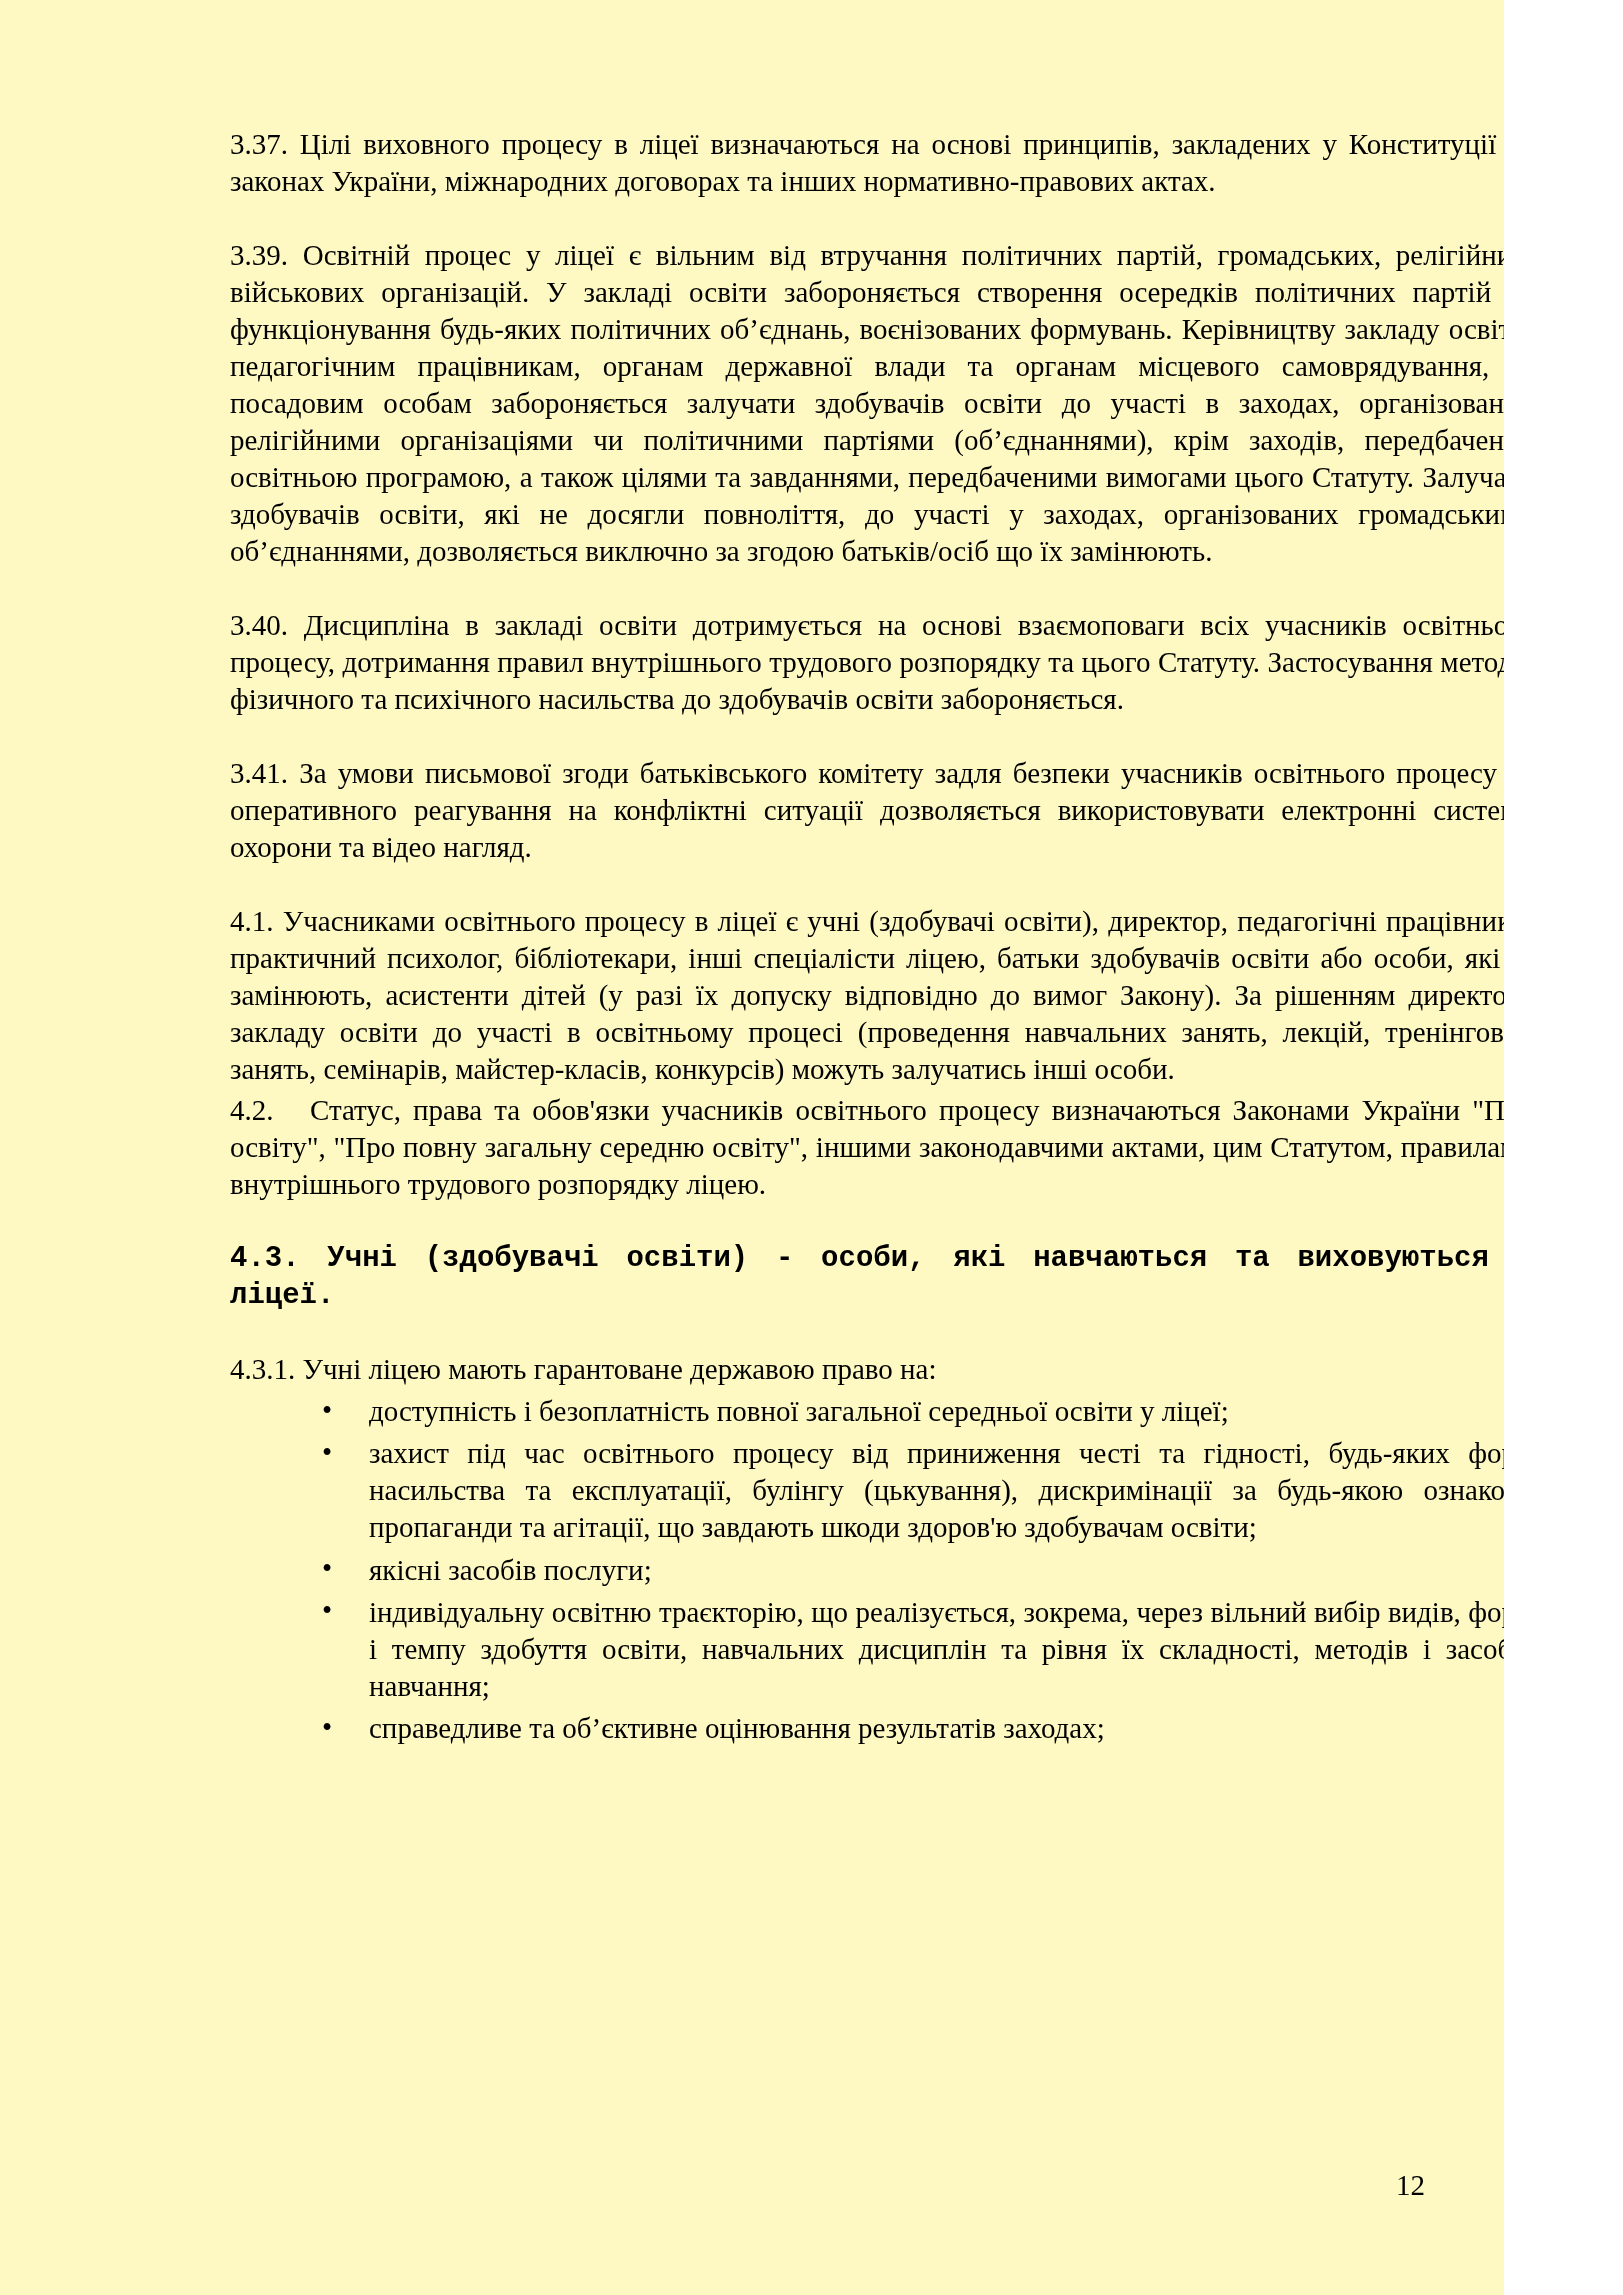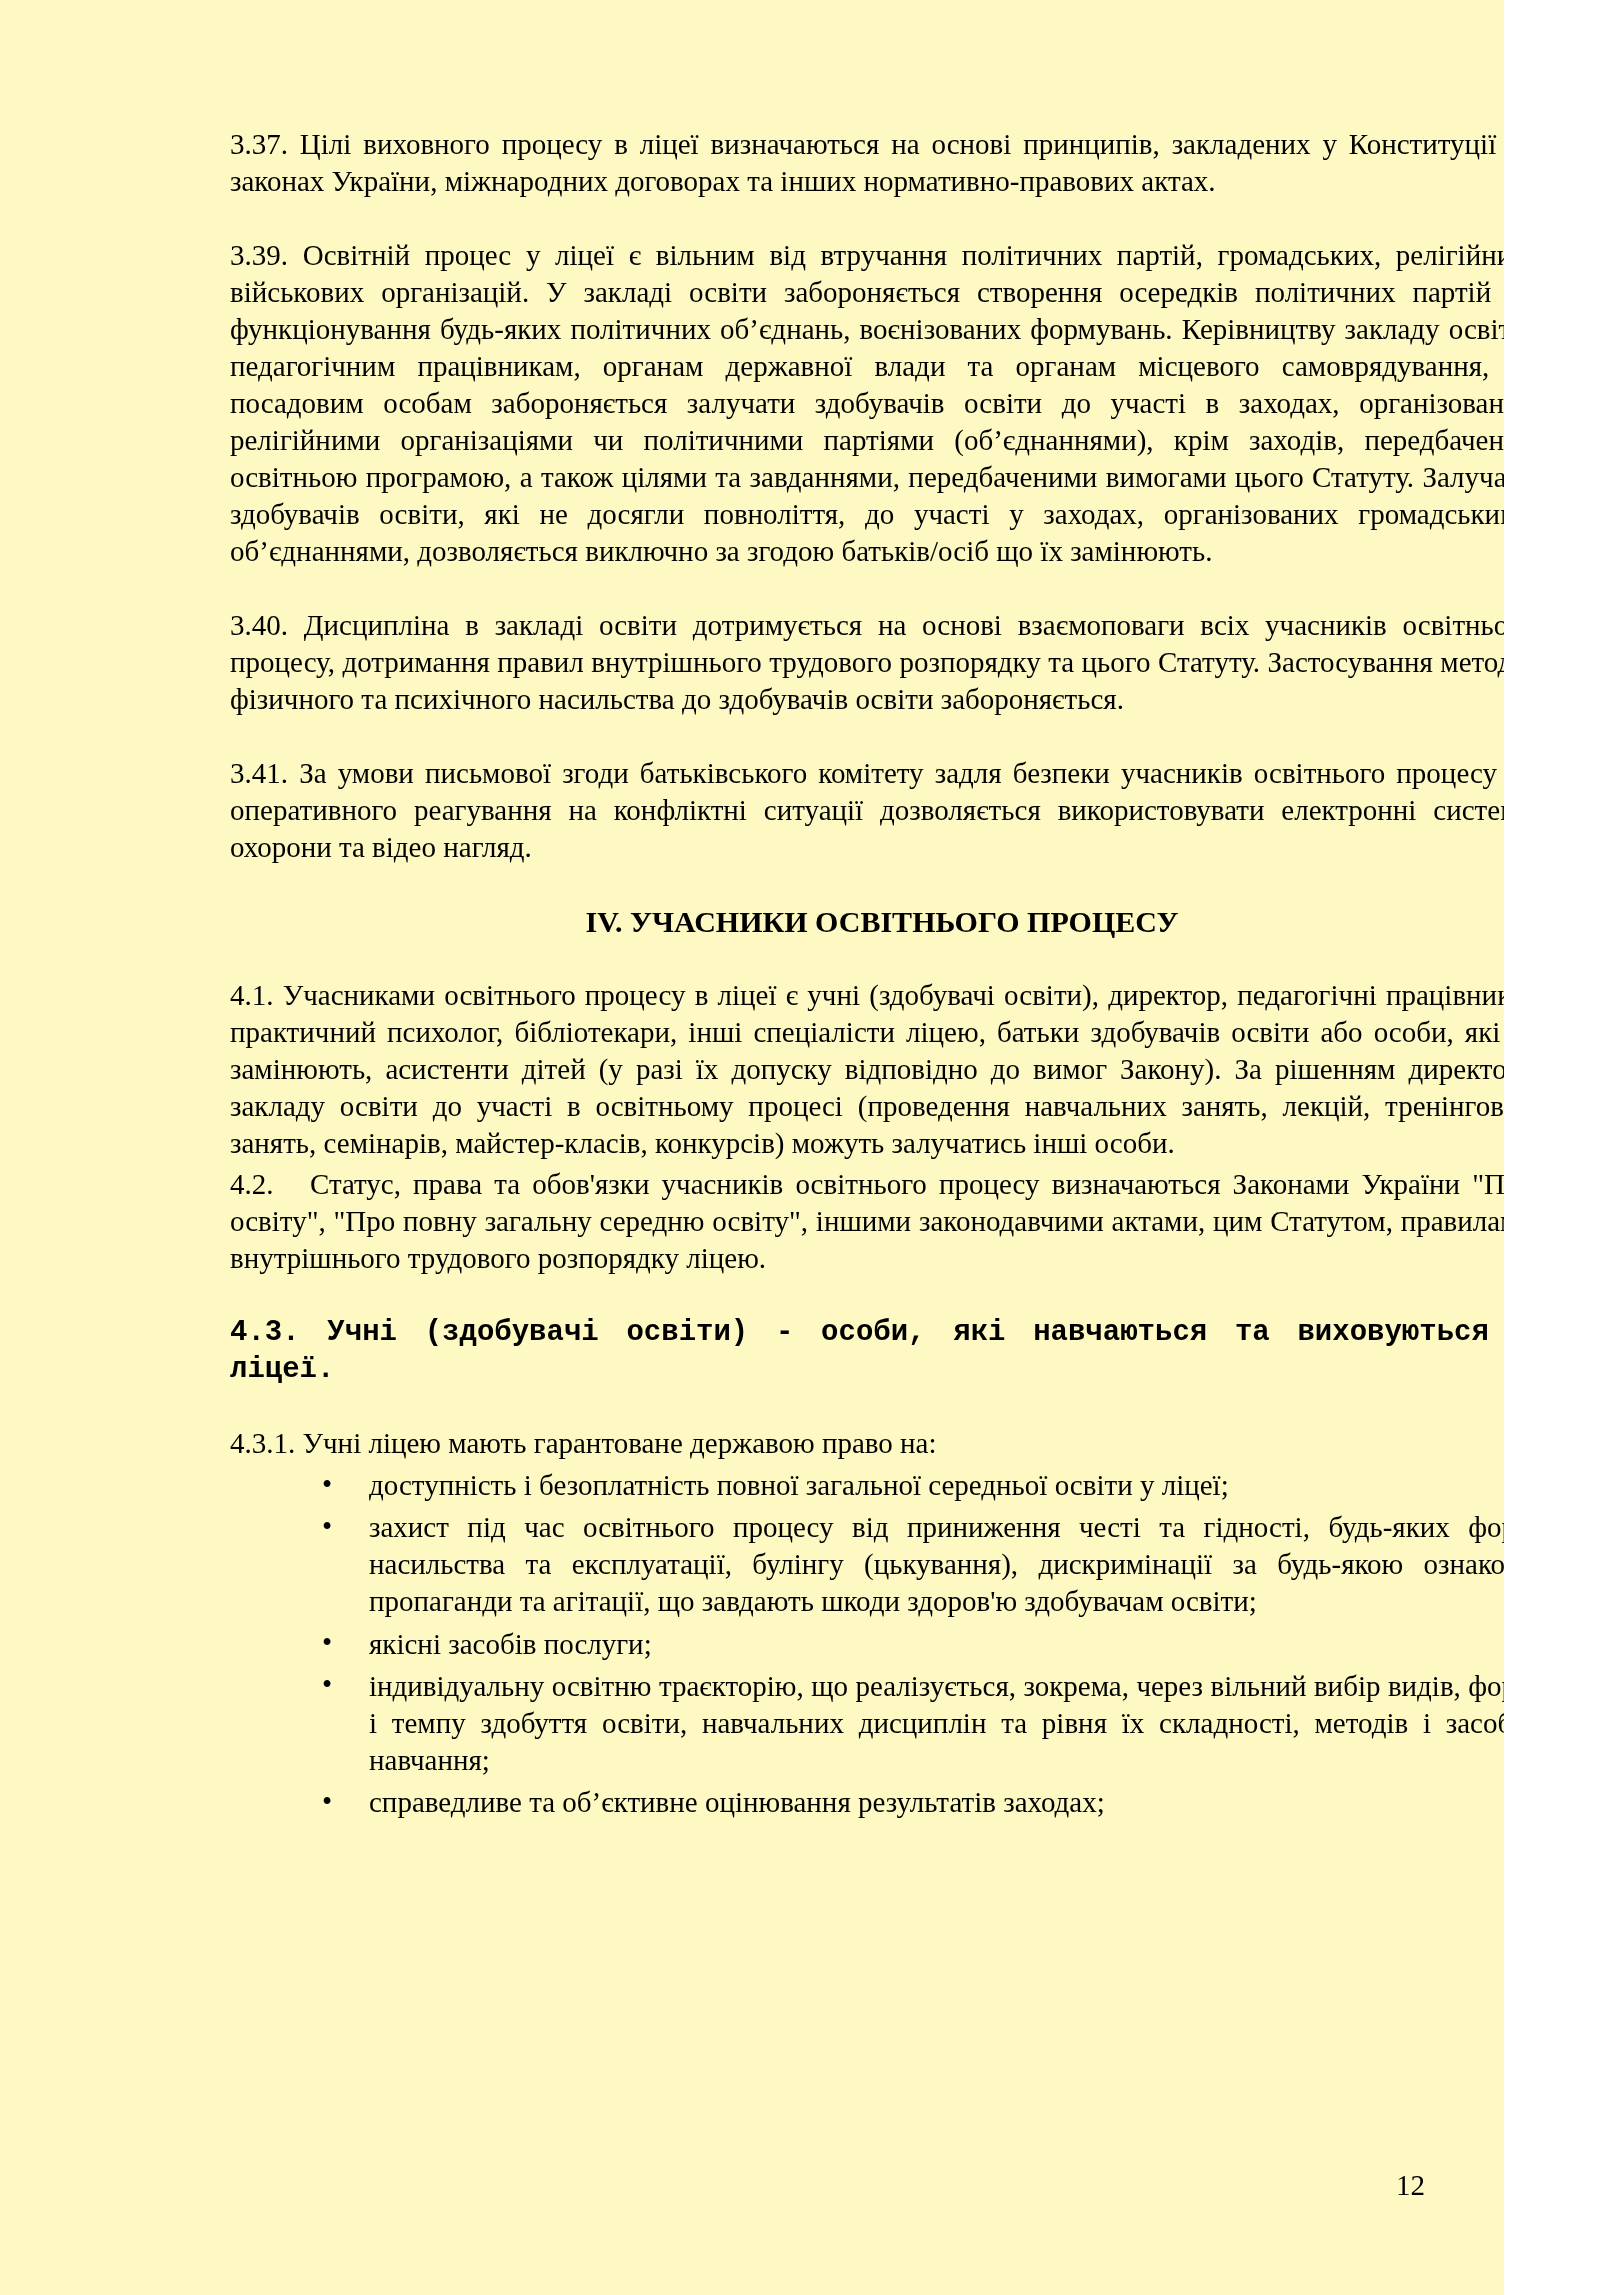--- a/index.html
+++ b/index.html
@@ -80,21 +80,20 @@
 
     <p class="para">3.37. Цілі виховного процесу в ліцеї визначаються на основі принципів, закладених у Конституції та законах України, міжнародних договорах та інших нормативно-правових актах.</p>
 
 
     <p class="para">3.39. Освітній процес у ліцеї є вільним від втручання політичних партій, громадських, релігійних, військових організацій. У закладі освіти забороняється створення осередків політичних партій та функціонування будь-яких політичних об’єднань, воєнізованих формувань. Керівництву закладу освіти, педагогічним працівникам, органам державної влади та органам місцевого самоврядування, їх посадовим особам забороняється залучати здобувачів освіти до участі в заходах, організованих релігійними організаціями чи політичними партіями (об’єднаннями), крім заходів, передбачених освітньою програмою, а також цілями та завданнями, передбаченими вимогами цього Статуту. Залучати здобувачів освіти, які не досягли повноліття, до участі у заходах, організованих громадськими об’єднаннями, дозволяється виключно за згодою батьків/осіб що їх замінюють.</p>
 
     <p class="para">3.40. Дисципліна в закладі освіти дотримується на основі взаємоповаги всіх учасників освітнього процесу, дотримання правил внутрішнього трудового розпорядку та цього Статуту. Застосування методів фізичного та психічного насильства до здобувачів освіти забороняється.</p>
 
     <p class="para">3.41. За умови письмової згоди батьківського комітету задля безпеки учасників освітнього процесу та оперативного реагування на конфліктні ситуації дозволяється використовувати електронні системи охорони та відео нагляд.</p>
 
-    <h2 class="heading">IV. УЧАСНИКИ ОСВІТНЬОГО ПРОЦЕСУ</h2>
 
     <p class="para m0">4.1. Учасниками освітнього процесу в ліцеї є учні (здобувачі освіти), директор, педагогічні працівники, практичний психолог, бібліотекари, інші спеціалісти ліцею, батьки здобувачів освіти або особи, які їх замінюють, асистенти дітей (у разі їх допуску відповідно до вимог Закону). За рішенням директора закладу освіти до участі в освітньому процесі (проведення навчальних занять, лекцій, тренінгових занять, семінарів, майстер-класів, конкурсів) можуть залучатись інші особи.</p>
 
     <p class="para">4.2.&nbsp;&nbsp; Статус, права та обов'язки учасників освітнього процесу визначаються Законами України "Про освіту", "Про повну загальну середню освіту", іншими законодавчими актами, цим Статутом, правилами внутрішнього трудового розпорядку ліцею.</p>
 
     <p class="para bold">4.3. Учні (здобувачі освіти) - особи, які навчаються та виховуються в ліцеї.</p>
 
     <p class="para tight">4.3.1. Учні ліцею мають гарантоване державою право на:</p>
 
     <div class="list">

